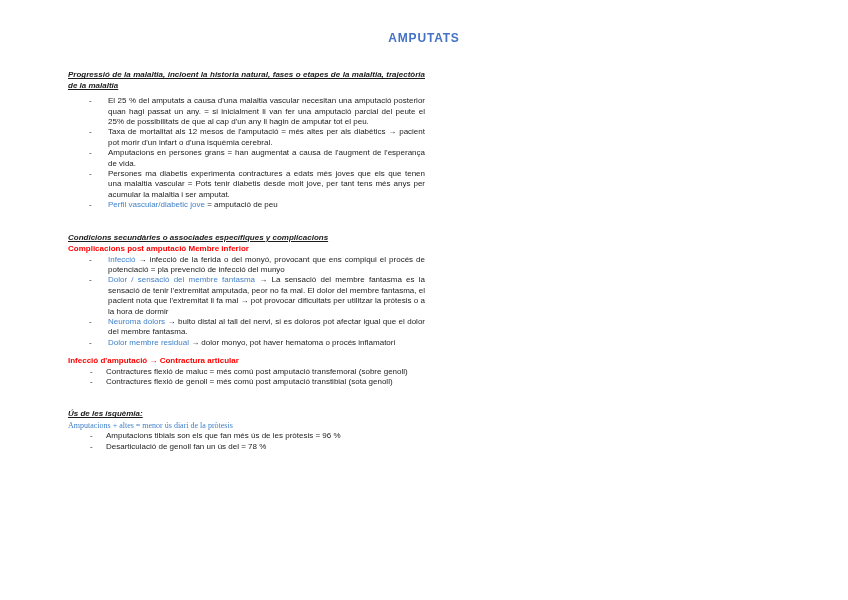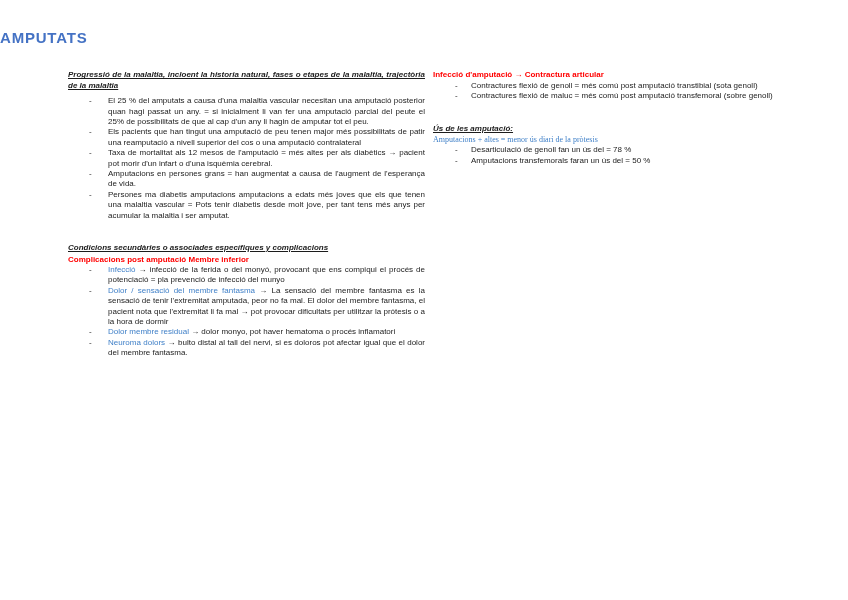--- a/index.html
+++ b/index.html
@@ -2,24 +2,24 @@
 <html style="--accent_blue: #4472C4; --term_blue: #4080C8; --heading_red: #FF0000;"><head>
 <meta charset="utf-8">
 <style>
   html,body{margin:0;padding:0;}
   body{
     width:848px;height:600px;background:#ffffff;overflow:hidden;
     font-family:"Liberation Sans",sans-serif;
     font-size:8px;line-height:10.4px;color:#1c1c1c;
   }
   .title{
-    margin-top:33px;text-align:left;font-weight:bold;font-size:15px;
+    margin-top:33px;text-align:center;font-weight:bold;font-size:12px;
     letter-spacing:0.8px;color:var(--accent_blue,#4472C4);
   }
-  .columns{display:flex;margin:27px 0 0 68px;gap:8px;}
+  .columns{display:flex;margin:27px 0 0 68px;gap:8px;flex-direction:column;}
   .col-left{width:357px;}
   .col-right{width:379px;}
   .h-ulit{
     font-weight:bold;font-style:italic;text-decoration:underline;
     text-align:justify;margin:0 0 5px 0;
   }
   .red-h{color:var(--heading_red,#FF0000);font-weight:bold;margin:0;}
   .red-lead{color:var(--heading_red,#FF0000);}
   .blue-lead{color:var(--term_blue,#4080C8);}
   .blue-line{color:var(--term_blue,#4080C8);margin:0;}
@@ -37,58 +37,58 @@
 <div class="page">
   <div class="title">AMPUTATS</div>
 
   <div class="columns">
 
     <div class="col-left">
       <div class="h-ulit">Progressió de la malaltia, incloent la historia natural, fases o etapes de la malaltia, trajectòria de la malaltia</div>
 
       <ul class="blist">
         <li><span class="blue-lead"></span><span>El 25 % del amputats a causa d'una malaltia vascular necesitan una amputació posterior quan hagi passat un any. = si inicialment li van fer una amputació parcial del peute el 25% de possibilitats de que al cap d'un any li hagin de amputar tot el peu.</span></li>
-        <li><span class="blue-lead"></span><span>Els pacients que han tingut una amputació de peu tenen major més possibilitats de patir una reamputació a nivell superior del cos o una amputació contralateral</span></li>
         <li><span class="blue-lead"></span><span>Taxa de mortalitat als 12 mesos de l'amputació = més altes per als diabètics → pacient pot morir d'un infart o d'una isquèmia cerebral.</span></li>
         <li><span class="blue-lead"></span><span>Amputacions en persones grans = han augmentat a causa de l'augment de l'esperança de vida.</span></li>
-        <li><span class="blue-lead"></span><span>Persones ma diabetis amputacions amputacions a edats més joves que els que tenen una malaltia vascular = Pots tenir diabetis desde molt jove, per tant tens més anys per acumular la malaltia i ser amputat.</span></li>
+        <li><span class="blue-lead"></span><span>Persones ma diabetis experimenta contractures a edats més joves que els que tenen una malaltia vascular = Pots tenir diabetis desde molt jove, per tant tens més anys per acumular la malaltia i ser amputat.</span></li>
+        <li><span class="blue-lead">Perfil vascular/diabetic jove</span><span> = amputació de peu</span></li>
       </ul>
 
       <div class="sp"></div>
 
 
       <div class="sp"></div>
 
       <div class="h-ulit">Condicions secundàries o associades específiques y complicacions</div>
       <p class="red-h" style="margin-top:-4px;">Complicacions post amputació Membre inferior</p>
 
       <ul class="blist">
         <li><span class="blue-lead">Infecció</span><span> → infecció de la ferida o del monyó, provocant que ens compiqui el procés de potenciació = pla prevenció de infecció del munyo</span></li>
         <li><span class="blue-lead">Dolor / sensació del membre fantasma</span><span> → La sensació del membre fantasma es la sensació de tenir l'extremitat amputada, peor no fa mal. El dolor del membre fantasma, el pacient nota que l'extremitat li fa mal → pot provocar dificultats per utilitzar la prótesis o a la hora de dormir</span></li>
+        <li><span class="blue-lead">Neuroma dolors</span><span> → bulto distal al tall del nervi, si es doloros pot afectar igual que el dolor del membre fantasma.</span></li>
         <li><span class="blue-lead">Dolor membre residual</span><span> → dolor monyo, pot haver hematoma o procés inflamatori</span></li>
-        <li><span class="blue-lead">Neuroma dolors</span><span> → bulto distal al tall del nervi, si es doloros pot afectar igual que el dolor del membre fantasma.</span></li>
       </ul>
     </div>
 
     <div class="col-right">
       <p class="red-h">Infecció d'amputació → Contractura articular</p>
 
       <ul class="blist">
+        <li><span>Contractures flexió de maluc = més comú post amputació transfemoral (sobre genoll)</span></li>
         <li><span>Contractures flexió de genoll = més comú post amputació transtibial (sota genoll)</span></li>
-        <li><span>Contractures flexió de maluc = més comú post amputació transfemoral (sobre genoll)</span></li>
       </ul>
 
       <div class="sp"></div>
 
 
       <div class="sp"></div>
 
-      <div class="h-ulit">Ús de les amputació:</div>
+      <div class="h-ulit">Ús de les isquèmia:</div>
       <p class="blue-line" style="margin-top:-4px;font-family:Liberation Serif, serif;">Amputacions + altes = menor ús diari de la pròtesis</p>
 
       <ul class="blist">
+        <li><span>Amputacions tibials son els que fan més ús de les pròtesis = 96 %</span></li>
         <li><span>Desarticulació de genoll fan un ús del = 78 %</span></li>
-        <li><span>Amputacions transfemorals faran un ús del = 50 %</span></li>
       </ul>
     </div>
 
   </div>
 </div>
 
 </body></html>

